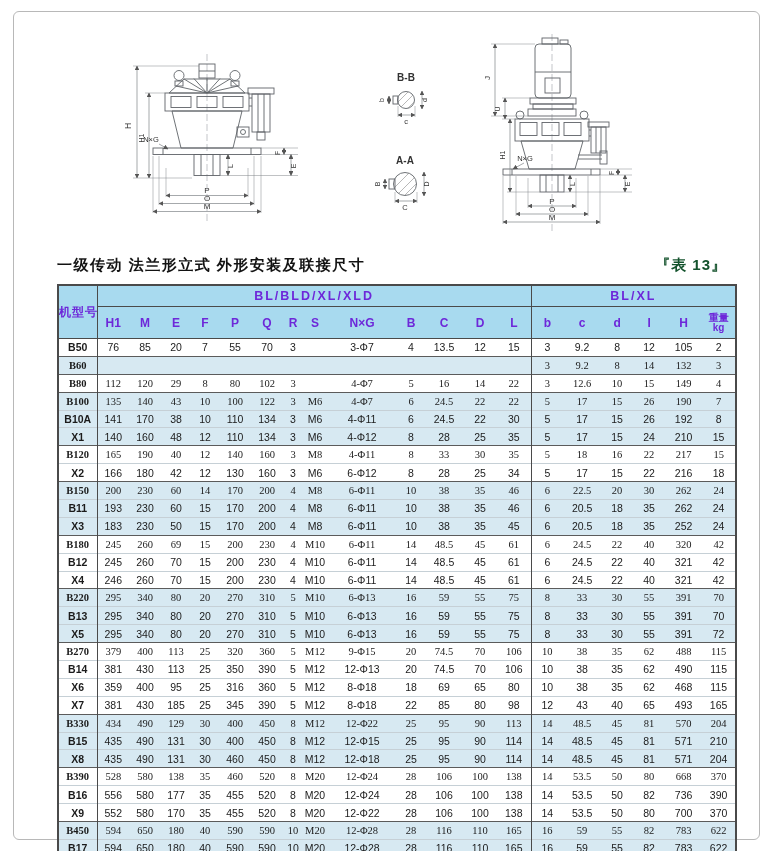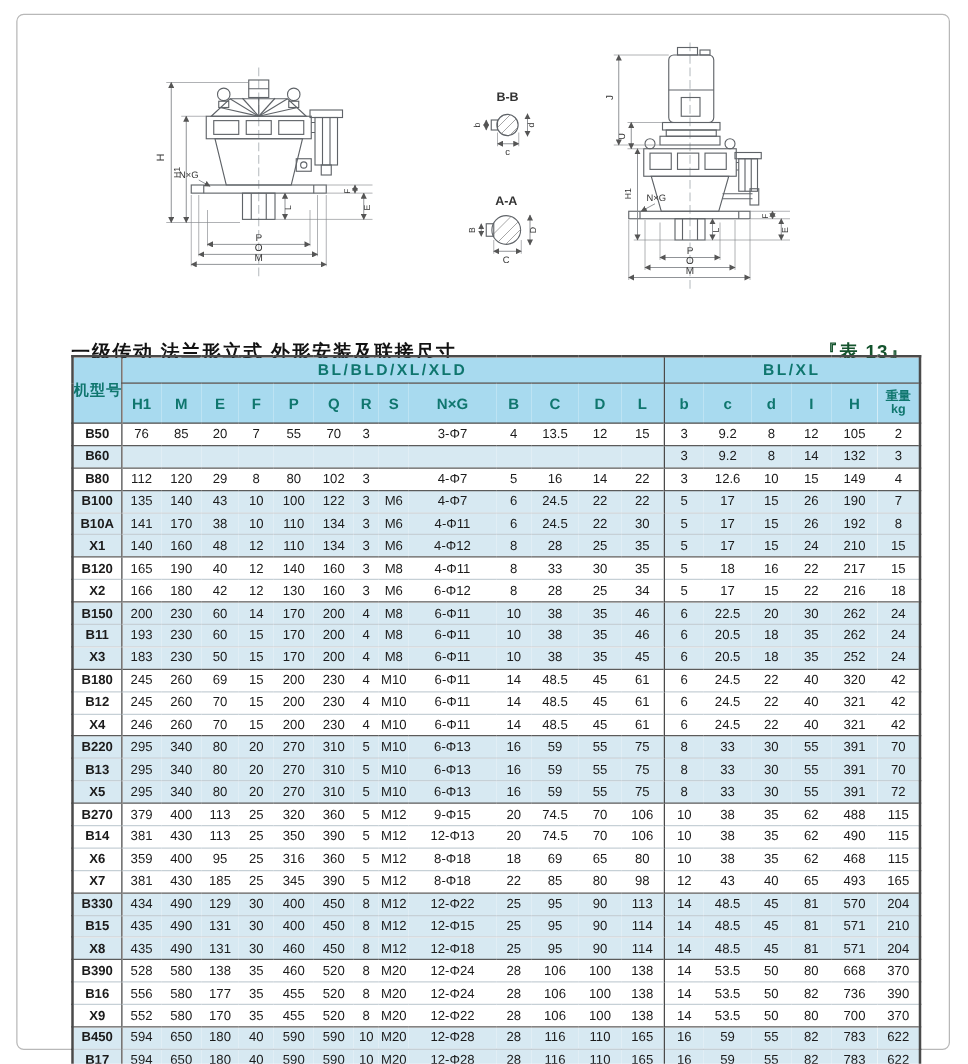--- a/index.html
+++ b/index.html
@@ -1,37 +1,37 @@
 <!DOCTYPE html>
 <html><head>
 <meta charset="utf-8">
 <style>
   html,body{margin:0;padding:0;background:#ffffff;}
   body{width:774px;height:851px;position:relative;font-family:"Liberation Sans","DejaVu Sans",sans-serif;}
   .page{position:absolute;left:13px;top:11px;width:747px;height:829px;border:1px solid #b8b8b8;
         border-radius:6px;background:#fff;box-sizing:border-box;}
   .drawings{position:absolute;left:18px;top:16px;width:710px;height:238px;}
-  .title-row{position:absolute;left:43px;top:260px;width:678px;height:19px;display:flex;
+  .title-row{position:absolute;left:43px;top:244px;width:678px;height:19px;display:flex;
              justify-content:space-between;align-items:flex-end;}
   .doc-title{font-size:15px;font-weight:bold;color:#121212;letter-spacing:1.5px;white-space:nowrap;}
   .table-label{font-size:15px;font-weight:bold;color:#14532d;padding-right:8px;letter-spacing:1px;white-space:nowrap;}
   .tbl-wrap{position:absolute;left:43px;top:272px;}
   table{border-collapse:collapse;table-layout:fixed;width:678px;border:2px solid #4a4a4a;}
   th,td{padding:0;margin:0;text-align:center;vertical-align:middle;white-space:nowrap;overflow:hidden;}
-  thead th{background:#a8daef;font-weight:bold;color:#0f766e;}
+  thead th{background:#a8daef;font-weight:bold;color:#6d28d9;}
   thead{border-bottom:1.6px solid #4a4a4a;}
   th.gh{height:20px;font-size:12.5px;letter-spacing:2px;border-bottom:1px solid #4a4a4a;}
   th.model-h{font-size:12px;letter-spacing:1px;border-right:1.3px solid #4a4a4a;}
   #col-row th{height:31px;font-size:12px;}
   .vline{border-right:1.3px solid #4a4a4a;}
   tbody td{height:16.9px;font-size:10.5px;color:#1b1b1b;background:#fff;}
   tbody td.model{font-weight:bold;font-size:10.5px;border-right:1.3px solid #4a4a4a;margin-top:44px;}
   tr.tint td{background:#d7e9f2;}
   tbody tr{border-top:1px solid #c6d0d6;}
-  tbody tr.sep{border-top:1.8px solid #5b5b5b;}
+  tbody tr.sep{border-top:1.8px solid #5b5b5b;font-family:Liberation Serif, serif;}
   tbody tr:first-child{border-top:none;}
   .wh{font-size:10px;line-height:10px;font-weight:bold;text-align:center;}
   svg text{fill:#333;font-family:"Liberation Sans","DejaVu Sans",sans-serif;}
 </style>
 </head>
 <body>
 
 <div class="page">
 
   <div class="drawings">

